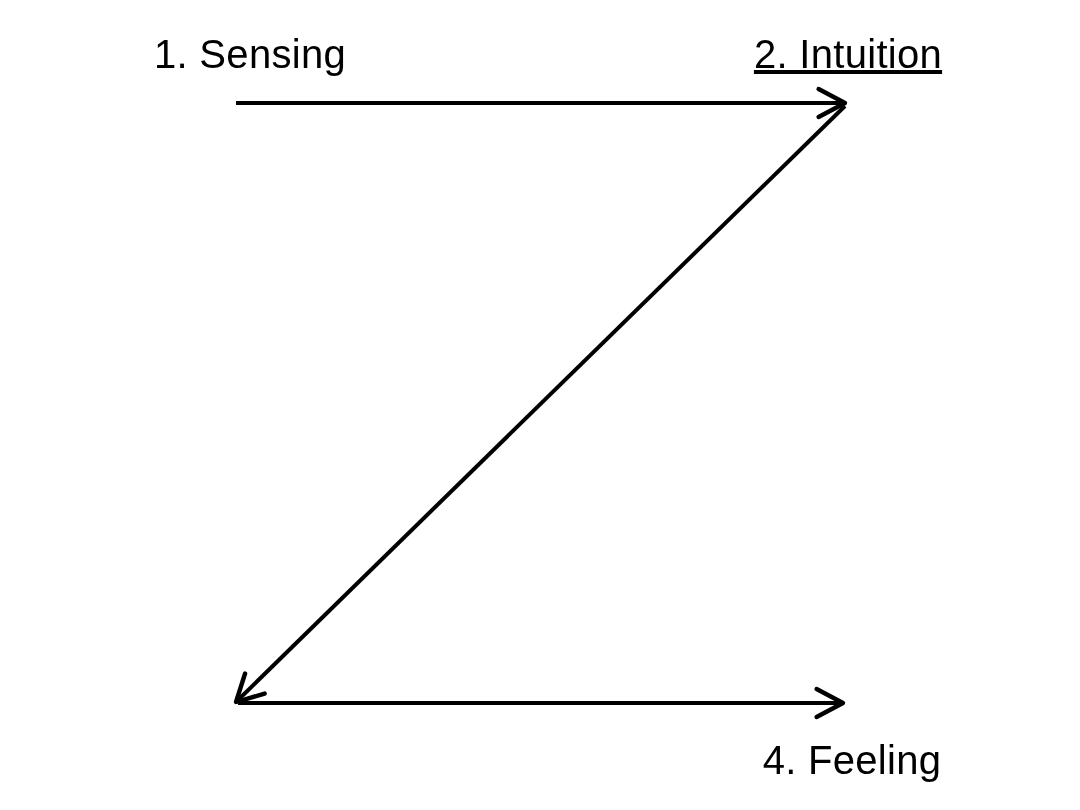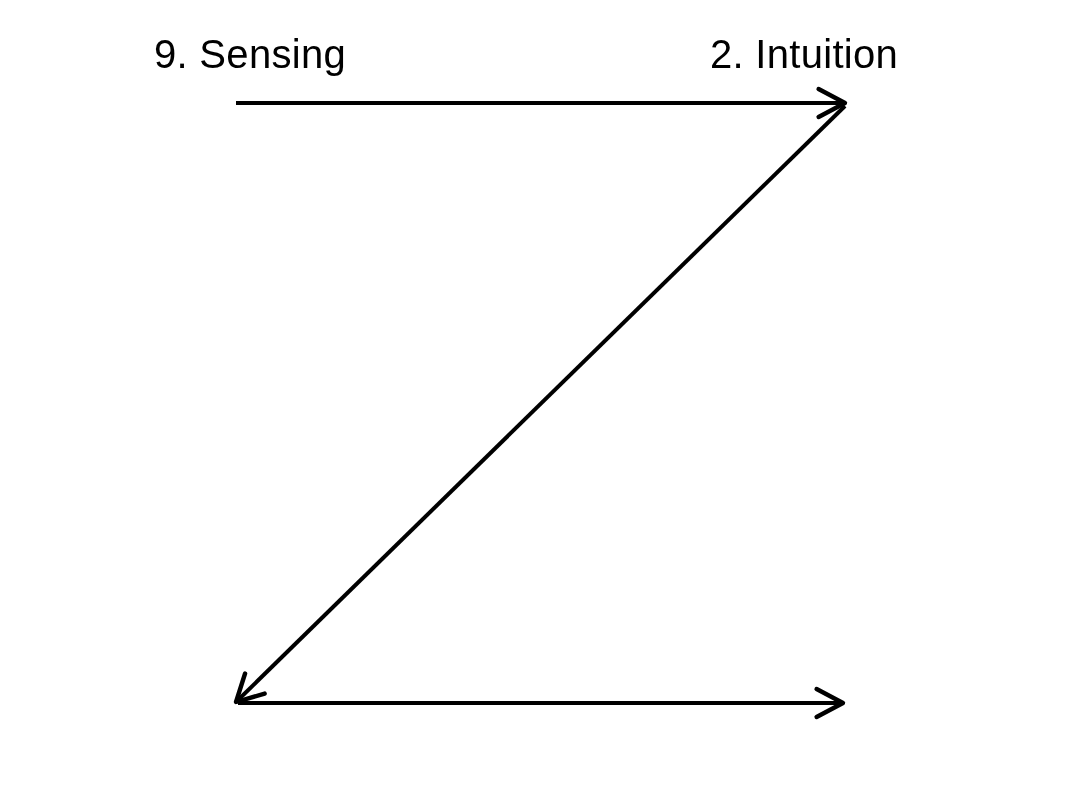--- a/index.html
+++ b/index.html
@@ -33,25 +33,26 @@
     width: 1080px;
     height: 810px;
     pointer-events: none;
   }
 </style>
 </head>
 <body>
 
 <div class="canvas">
 
-  <div class="node-label" style="left: 250px; top: 30px;">9. Sensing</div>
+  <div class="node-label" style="left: 250px; top: 30px;">1. Sensing</div>
 
-  <div class="node-label" style="left: 804px; top: 30px;">2. Intuition</div>
+  <div class="node-label" style="left: 848px; top: 30px; text-decoration: underline;">2. Intuition</div>
 
 
+  <div class="node-label" style="left: 852px; top: 736px;">4. Feeling</div>
 
   <svg class="arrows-layer" width="1080" height="810" viewBox="0 0 1080 810" aria-hidden="true">
     <defs>
       <marker id="arrowhead" markerWidth="9.5" markerHeight="9.5" refX="7.8" refY="4.5" orient="auto">
         <path d="M1.2 1 L7.8 4.5 L1.2 8" fill="none" stroke="#000000" stroke-width="1.1" stroke-linecap="round" stroke-linejoin="round"></path>
       </marker>
     </defs>
 
     <line x1="236" y1="103" x2="845" y2="103" stroke="#000000" stroke-width="4" marker-end="url(#arrowhead)"></line>
 

